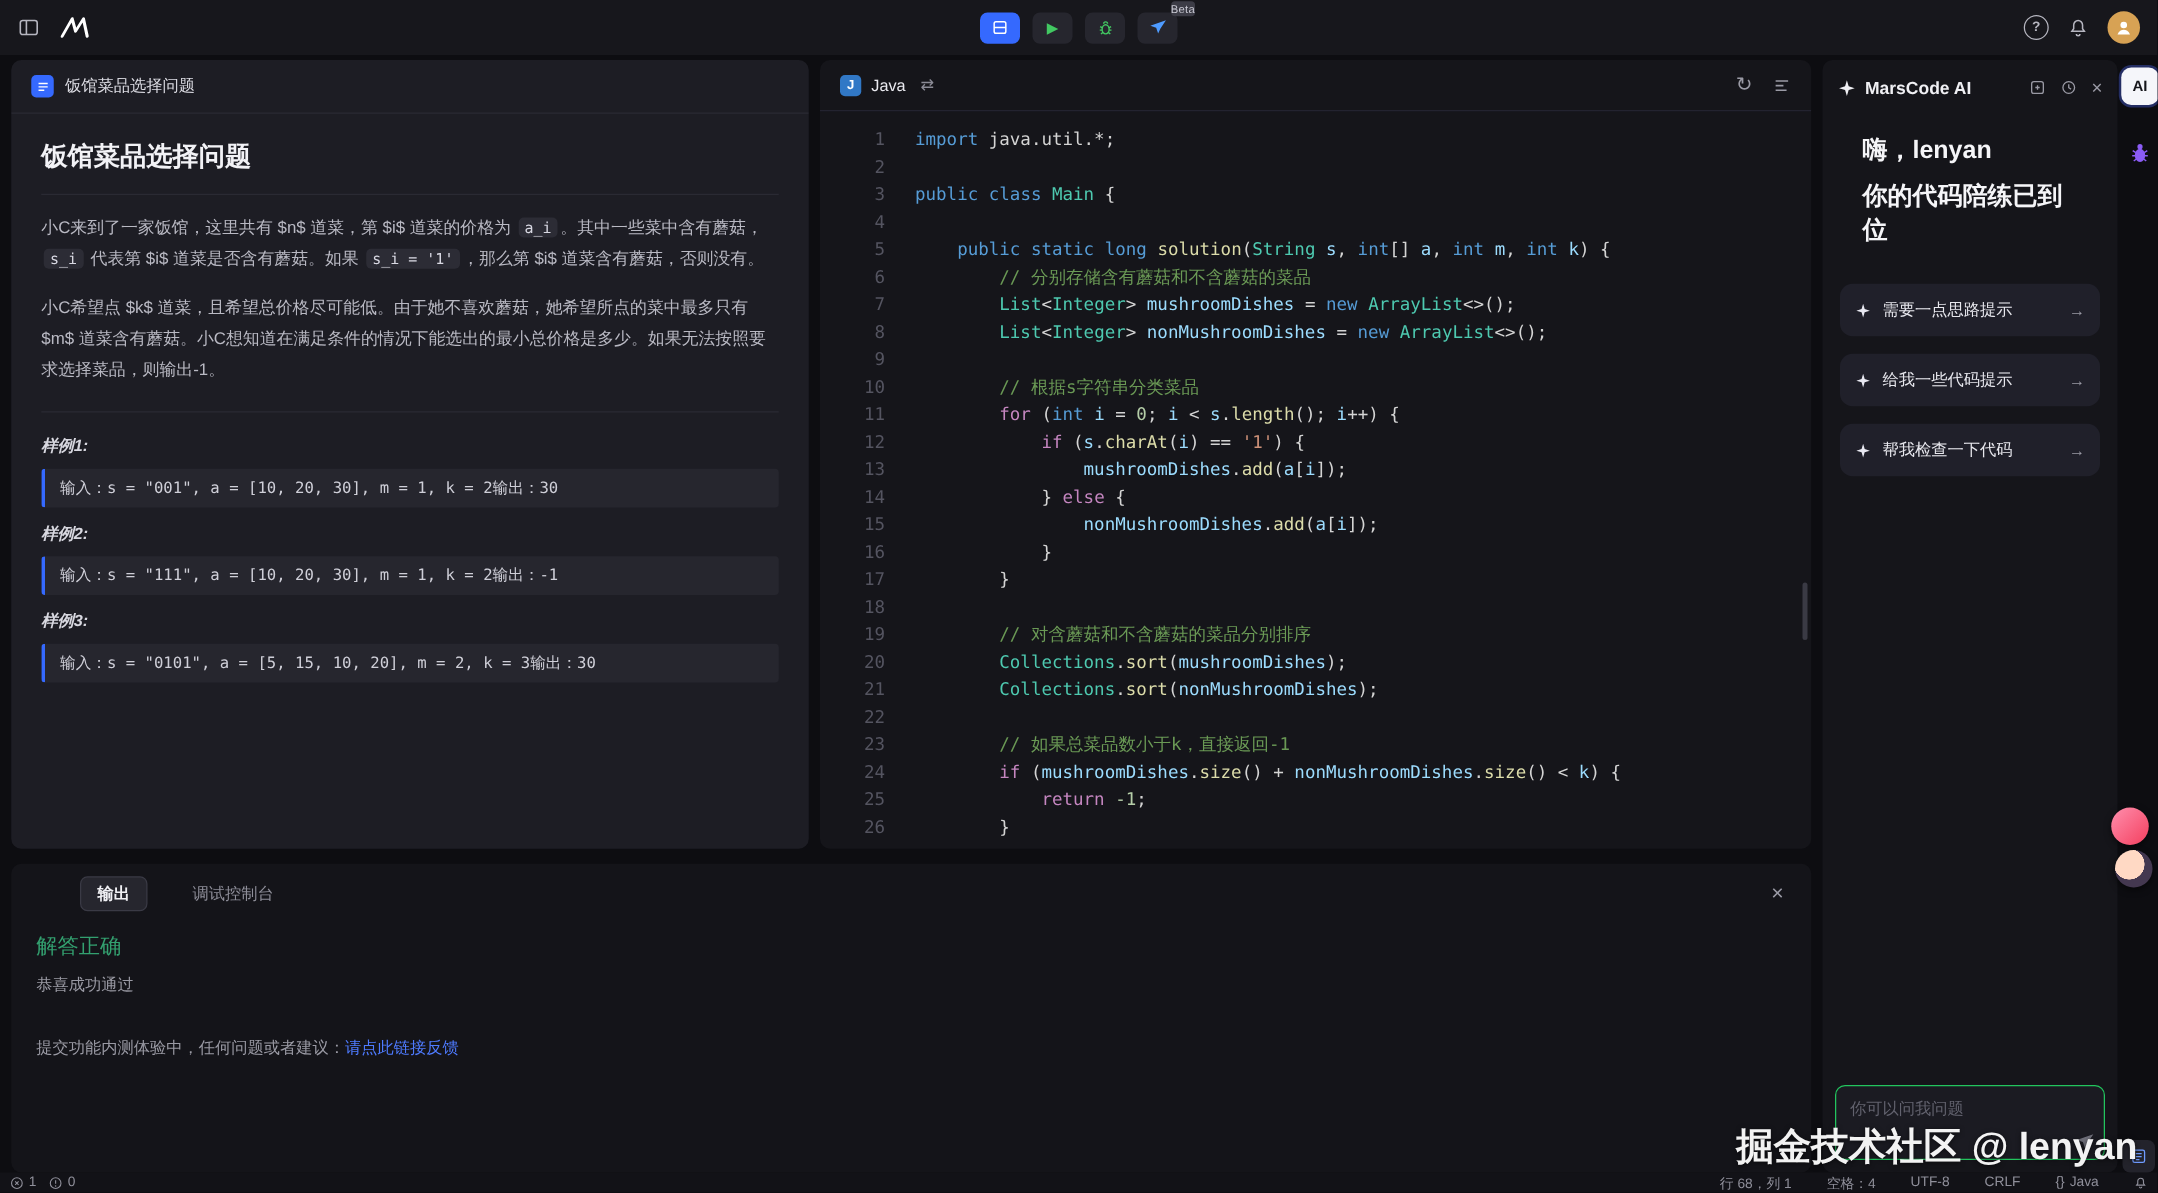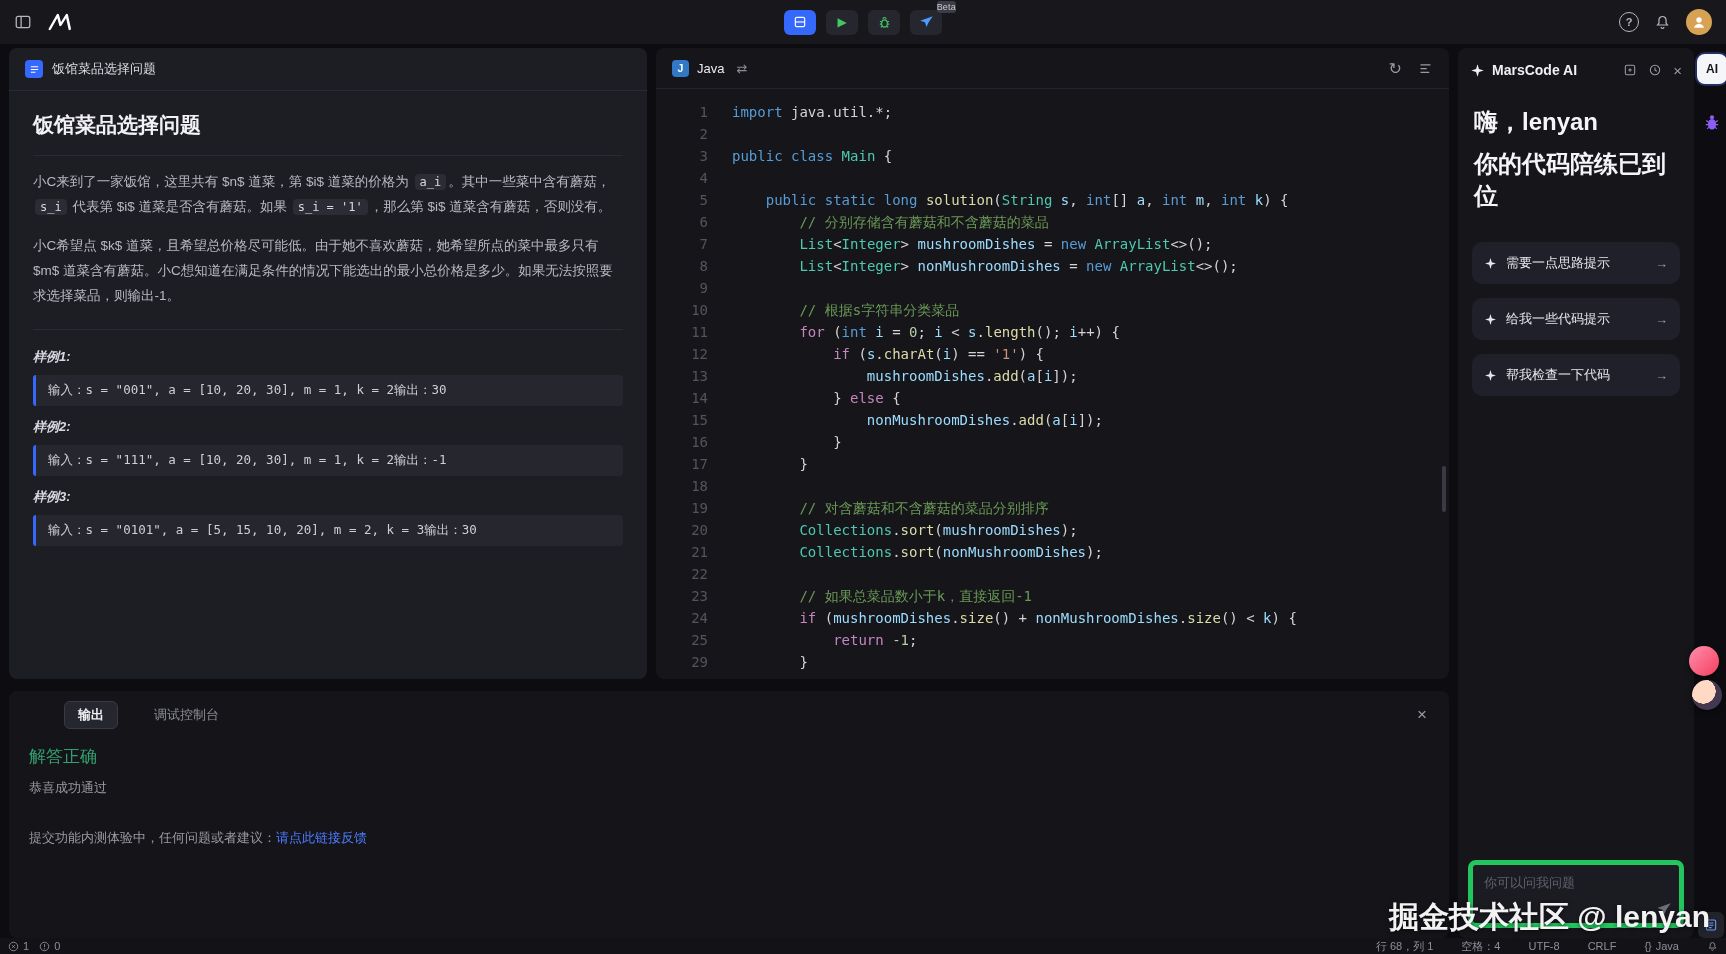--- a/index.html
+++ b/index.html
@@ -53,26 +53,26 @@
   .tk-v{color:#9cdcfe}.tk-c{color:#6a9955}.tk-st{color:#ce9178}.tk-nu{color:#b5cea8}.tk-p{color:#d4d4d4}
   .scroll-thumb{position:absolute;right:3px;top:418px;width:4px;height:46px;background:#3a3a44;border-radius:2px;cursor:pointer;}
 
   
   .ai-panel{left:1458px;top:48px;width:236px;height:890px;background:var(--editor);}
   .ai-header{height:44px;display:flex;align-items:center;padding:0 12px;gap:7px;color:#f0f0f4;}
   .ai-title{font-size:14px;font-weight:bold;}
   .ai-actions{margin-left:auto;display:flex;gap:11px;color:#9a9aa5;align-items:center;}
   .ai-actions .icon-btn{color:#9a9aa5;font-size:15px;}
   .greet{padding:14px 16px 0;}
-  .greet h2{font-size:24px;color:#f5f5f8;margin:0 0 10px;font-weight:bold;}
+  .greet h2{font-size:20px;color:#f5f5f8;margin:0 16px 10px;font-weight:bold;}
   .sg-wrap{margin-top:30px;padding:0 14px;}
   .sg-card{width:100%;display:flex;align-items:center;gap:9px;background:#20202a;border:none;border-radius:10px;padding:12px 12px;margin-bottom:14px;color:#e8e8ee;font-size:13px;cursor:pointer;text-align:left;font-family:inherit;}
   .sg-star{color:#e9e9f2;display:flex;}
   .sg-arrow{margin-left:auto;color:#9a9aa5;font-size:13px;}
-  .ai-input{position:absolute;left:10px;right:10px;bottom:10px;height:58px;background:#1b1b22;border:5px solid #22c55e;border-radius:8px;}
+  .ai-input{position:absolute;left:10px;right:10px;bottom:10px;height:58px;background:#1b1b22;border:1px solid #22c55e;border-radius:8px;}
   .ai-input textarea{width:100%;height:100%;background:transparent;border:none;color:#d8d8e0;font-size:13px;padding:9px 11px;resize:none;outline:none;box-sizing:border-box;font-family:inherit;}
   .ai-input textarea::placeholder{color:#62626e;}
   .send-btn{position:absolute;right:7px;bottom:5px;}
 
   
   .rail-ai{position:absolute;left:1697px;top:54px;width:30px;height:30px;background:#f5f6fa;border-radius:8px;display:flex;align-items:center;justify-content:center;font-size:12px;font-weight:bold;color:#15151a;cursor:pointer;z-index:20;box-shadow:0 0 0 2px rgba(80,110,255,.35);}
   .rail-bug{position:absolute;left:1699px;top:110px;width:26px;height:26px;display:flex;align-items:center;justify-content:center;cursor:pointer;z-index:20;}
   .fa{position:absolute;width:30px;height:30px;border-radius:50%;z-index:45;box-shadow:0 2px 6px rgba(0,0,0,.55);cursor:pointer;}
   .fa1{left:1689px;top:646px;background:linear-gradient(135deg,#ff8fae,#f43f5e);}
   .fa2{left:1692px;top:680px;background:radial-gradient(circle at 38% 38%,#ffd9c4 0 46%,#443850 47%);}
@@ -299,21 +299,21 @@
         </div>
         <div class="code-line">
           <span class="ln">24</span>
           <span class="lc"><span class="tk-p">        </span><span class="tk-k">if</span><span class="tk-p"> (</span><span class="tk-v">mushroomDishes</span><span class="tk-p">.</span><span class="tk-fn">size</span><span class="tk-p">() + </span><span class="tk-v">nonMushroomDishes</span><span class="tk-p">.</span><span class="tk-fn">size</span><span class="tk-p">() &lt; </span><span class="tk-v">k</span><span class="tk-p">) {</span></span>
         </div>
         <div class="code-line">
           <span class="ln">25</span>
           <span class="lc"><span class="tk-p">            </span><span class="tk-k">return</span><span class="tk-p"> </span><span class="tk-nu">-1</span><span class="tk-p">;</span></span>
         </div>
         <div class="code-line">
-          <span class="ln">29</span>
+          <span class="ln">26</span>
           <span class="lc"><span class="tk-p">        }</span></span>
         </div>
       </div>
     <div class="scroll-thumb"></div>
   </section>
 
   <aside class="panel ai-panel">
     <div class="ai-header">
       <span style="display:flex;">
         <svg width="15" height="15" viewBox="0 0 24 24" fill="#f0f0f4">

